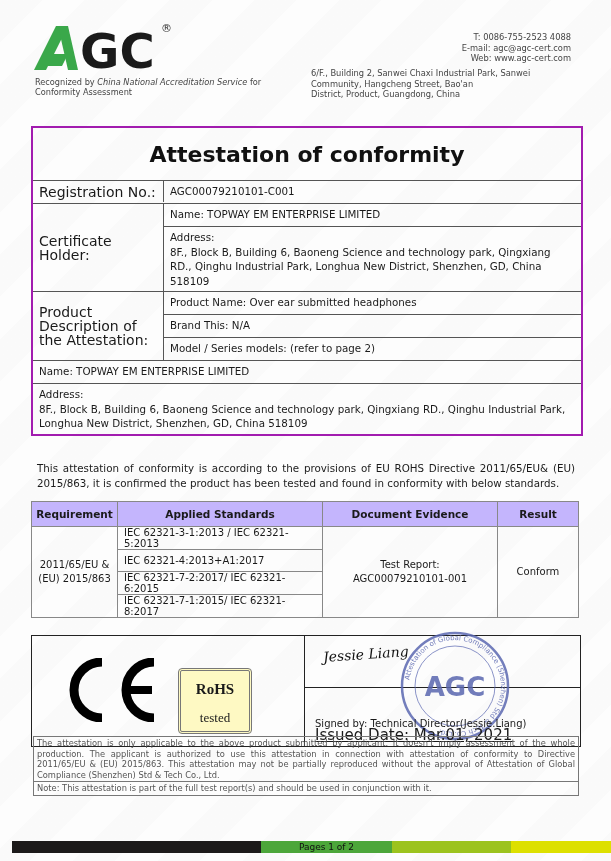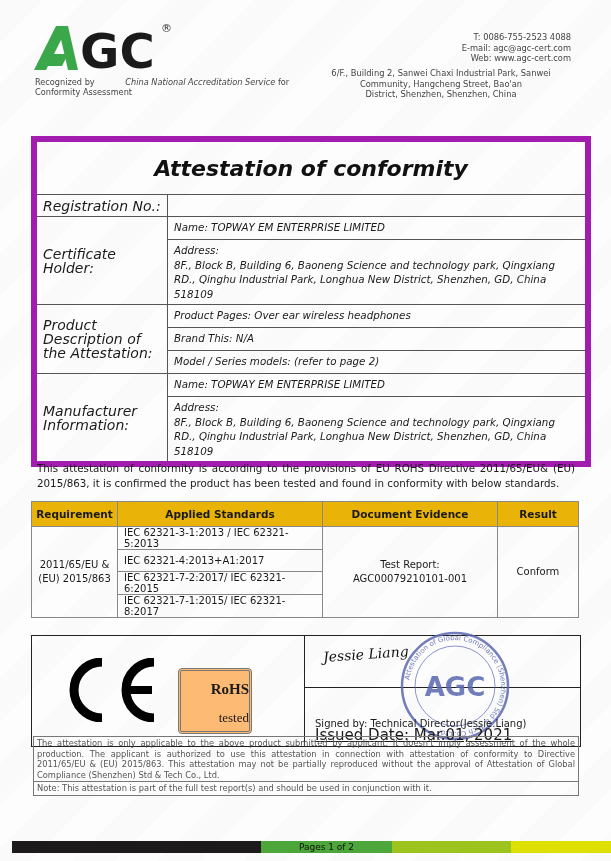--- a/index.html
+++ b/index.html
@@ -10,47 +10,47 @@
     color:#1a1a1a;
   }
   .wm {
     position:absolute; inset:0; pointer-events:none;
     background-image: repeating-linear-gradient(135deg, rgba(0,0,0,0.012) 0 30px, rgba(0,0,0,0) 30px 60px);
   }
   
   .logo { position:absolute; left:34px; top:22px; width:150px; height:50px; }
   .logo-reg { position:absolute; left:161px; top:22px; font-size:11px; color:#333; }
   .recog { position:absolute; left:35px; top:77px; font-size:8.2px; color:#444; line-height:10px; width:260px; }
-  .recog i { font-style:italic;margin-left:28px; }
+  .recog i { font-style:italic; }
   .contact { position:absolute; right:40px; top:32px; text-align:right; font-size:8.3px; color:#444; line-height:10.5px; }
-  .addr { position:absolute; right:40px; top:68px; text-align:center; font-size:8.3px; color:#444; line-height:10.5px; width:260px; }
+  .addr { position:absolute; right:40px; top:68px; text-align:left; font-size:8.3px; color:#444; line-height:10.5px; width:260px; }
 
   
-  .main { position:absolute; left:31px; top:136px; width:548px; border:6px solid #a21caf;font-style:italic; }
+  .main { position:absolute; left:31px; top:126px; width:548px; border:2px solid #a21caf; }
   .title { height:52px; display:flex; align-items:center; justify-content:center; font-size:22px; font-weight:bold; color:#111; border-bottom:1px solid #555; font-family:"DejaVu Sans", sans-serif; }
   .row { display:flex; border-bottom:1px solid #555; }
   .row:last-child { border-bottom:none; }
   .lab { width:131px; border-right:1px solid #555; font-size:14px; padding:0 6px; display:flex; align-items:center; box-sizing:border-box; line-height:14px; }
   .vals { flex:1; display:flex; flex-direction:column; }
   .cell { font-size:10.3px; padding:3px 6px; border-bottom:1px solid #555; line-height:14.5px; min-height:16px; }
   .cell:last-child { border-bottom:none; }
 
   .statement { position:absolute; left:37px; top:461px; width:538px; font-size:10.3px; line-height:14.5px; text-align:justify; }
 
   
   .std { position:absolute; left:31px; top:501px; width:548px; border-collapse:collapse; font-size:10px; }
-  .std th { background:#eab308; height:22px; font-weight:bold; border:1px solid #888; font-size:10.5px; }
+  .std th { background:#c4b5fd; height:22px; font-weight:bold; border:1px solid #888; font-size:10.5px; }
   .std td { border:1px solid #888; padding:0 6px; height:21px; }
   .std td.c { text-align:center; line-height:14px; }
 
   
   .sigbox { position:absolute; left:31px; top:635px; width:548px; height:110px; border:1px solid #222; display:flex; }
   .marks { width:272px; border-right:1px solid #222; position:relative; }
   .ce { position:absolute; left:30px; top:22px; }
-  .rohs { position:absolute; left:146px; top:32px; width:68px; height:60px; border:3px double #777; border-radius:4px; background:#fdba74; text-align:right; font-family:"Liberation Serif", serif; }
+  .rohs { position:absolute; left:146px; top:32px; width:68px; height:60px; border:3px double #777; border-radius:4px; background:#fef9c3; text-align:center; font-family:"Liberation Serif", serif; }
   .rohs .a { font-size:15px; font-weight:bold; margin-top:10px; display:block; }
   .rohs .b { font-size:13px; display:block;margin-top:12px; }
   .signside { flex:1; position:relative; }
   .sigline { position:absolute; left:0; right:0; top:51px; border-top:1px solid #222; }
   .signature { position:absolute; left:18px; top:10px; font-family:"DejaVu Serif", serif; font-style:italic; font-size:14px; color:#111; transform:rotate(-4deg); }
   .stamp { position:absolute; left:94px; top:-6px; width:112px; height:112px; }
   .signed { position:absolute; left:10px; top:68px; font-size:10px;margin-top:14px; }
   .issued { position:absolute; left:10px; top:90px; font-size:15px;text-decoration:underline; }
 
   
@@ -77,48 +77,50 @@
   <span>Recognized by </span><i>China National Accreditation Service</i><span> for Conformity Assessment</span>
 </div>
 <div class="contact">
   <div>T: 0086-755-2523 4088</div>
   <div>E-mail: agc@agc-cert.com</div>
   <div>Web: www.agc-cert.com</div>
 </div>
 <div class="addr">
   <div>6/F., Building 2, Sanwei Chaxi Industrial Park, Sanwei</div>
   <div>Community, Hangcheng Street, Bao'an</div>
-  <div>District, Shenzhen, Shenzhen, China</div>
+  <div>District, Product, Guangdong, China</div>
 </div>
 
 <div class="main">
   <div class="title">Attestation of conformity</div>
   <div class="row">
     <div class="lab" style="height:21px;">Registration No.:</div>
+    <div class="vals">
+        <div class="cell">AGC00079210101-C001</div>
+      </div>
   </div>
   <div class="row">
     <div class="lab">Certificate Holder:</div>
     <div class="vals">
       <div class="cell">Name: TOPWAY EM ENTERPRISE LIMITED</div>
       <div class="cell">
         <div>Address:</div>
         <div>8F., Block B, Building 6, Baoneng Science and technology park, Qingxiang RD., Qinghu Industrial Park, Longhua New District, Shenzhen, GD, China 518109</div>
       </div>
     </div>
   </div>
   <div class="row">
     <div class="lab">Product Description of the Attestation:</div>
     <div class="vals">
-      <div class="cell">Product Pages: Over ear wireless headphones</div>
+      <div class="cell">Product Name: Over ear submitted headphones</div>
       <div class="cell">Brand This: N/A</div>
       <div class="cell">Model / Series models: (refer to page 2)</div>
     </div>
   </div>
   <div class="row">
-    <div class="lab">Manufacturer Information:</div>
     <div class="vals">
       <div class="cell">Name: TOPWAY EM ENTERPRISE LIMITED</div>
       <div class="cell">
         <div>Address:</div>
         <div>8F., Block B, Building 6, Baoneng Science and technology park, Qingxiang RD., Qinghu Industrial Park, Longhua New District, Shenzhen, GD, China 518109</div>
       </div>
     </div>
   </div>
 </div>
 

